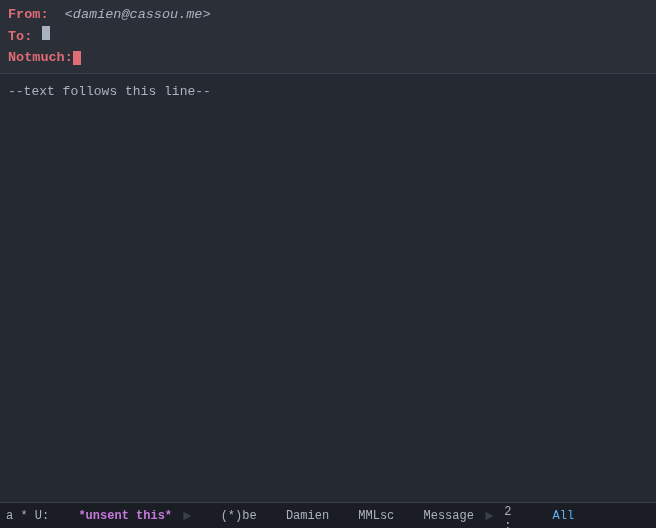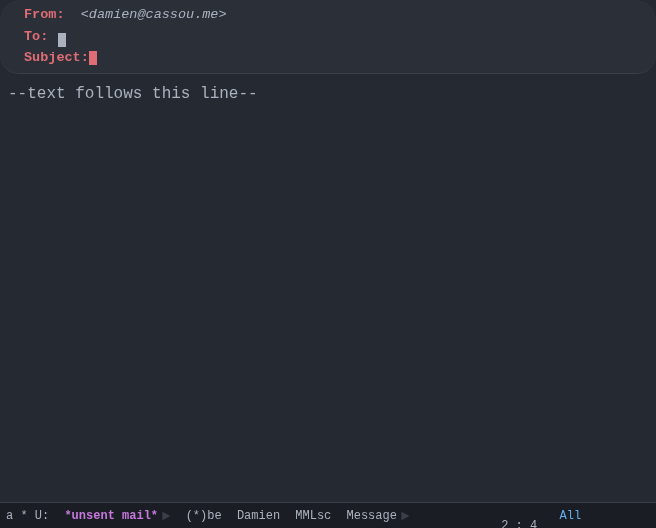--- a/index.html
+++ b/index.html
@@ -16,23 +16,22 @@
     .email-editor {
       display: flex;
       flex-direction: column;
       width: 656px;
       height: 528px;
       background-color: #252931;
     }
 
     .email-header {
       background-color: #2a2f38;
-      padding: 4px 24px;
+      padding: 4px 8px;
       border-bottom: 1px solid #3a3f4b;
-      border-radius: 19px;
     }
 
     .header-line {
       display: flex;
       align-items: center;
       line-height: 1.6;
       font-size: 13.5px;
     }
 
     .header-label {
@@ -44,21 +43,21 @@
       color: #e5c07b;
     }
 
     .header-email {
       color: #abb2bf;
       font-style: italic;
     }
 
     .to-line {
       display: flex;
-      align-items: flex-end;
+      align-items: flex-start;
     }
 
     .to-cursor {
       display: inline-block;
       width: 8px;
       height: 14px;
       background-color: #abb2bf;
       vertical-align: middle;
       margin-left: 2px;
     }
@@ -69,38 +68,38 @@
       height: 14px;
       background-color: #e06c75;
       vertical-align: middle;
     }
 
     .email-body {
       flex: 1;
       padding: 8px 8px;
       background-color: #252931;
       color: #abb2bf;
-      font-size: 16px;
+      font-size: 13px;
       line-height: 1.6;
     }
 
     .body-text {
       color: #abb2bf;
     }
 
     .status-bar {
       height: 26px;
       background-color: #1a1d23;
       display: flex;
       align-items: center;
       padding: 0 6px;
       font-size: 12px;
       color: #abb2bf;
       border-top: 1px solid #3a3f4b;
-      gap: 4px;
+      gap: 11px;
     }
 
     .status-segment {
       display: flex;
       align-items: center;
       white-space: nowrap;
     }
 
     .status-unsent {
       color: #c678dd;
@@ -140,34 +139,34 @@
       <span class="header-email">&lt;damien@cassou.me&gt;</span>
     </div>
 
     <div class="header-line to-line">
       <span class="header-label">To:</span>
       <span>&nbsp;</span>
       <span class="to-cursor"></span>
     </div>
 
     <div class="header-line">
-      <span class="header-label">Subject:</span>
+      <span class="header-label">Notmuch:</span>
       <span class="subject-cursor"></span>
     </div>
 
   </div>
 
   <div class="email-body">
     <div class="body-text">--text follows this line--</div>
   </div>
 
   <div class="status-bar">
     <span class="status-segment">a * U:</span>
     <span>&nbsp;</span>
-    <span class="status-segment status-unsent">*unsent mail*</span>
+    <span class="status-segment status-unsent">*unsent this*</span>
     <span class="status-arrow">►</span>
     <span>&nbsp;</span>
     <span class="status-segment">(*)be</span>
     <span>&nbsp;</span>
     <span class="status-segment">Damien</span>
     <span>&nbsp;</span>
     <span class="status-segment">MMLsc</span>
     <span>&nbsp;</span>
     <span class="status-segment">Message</span>
     <span class="status-arrow">►</span>

